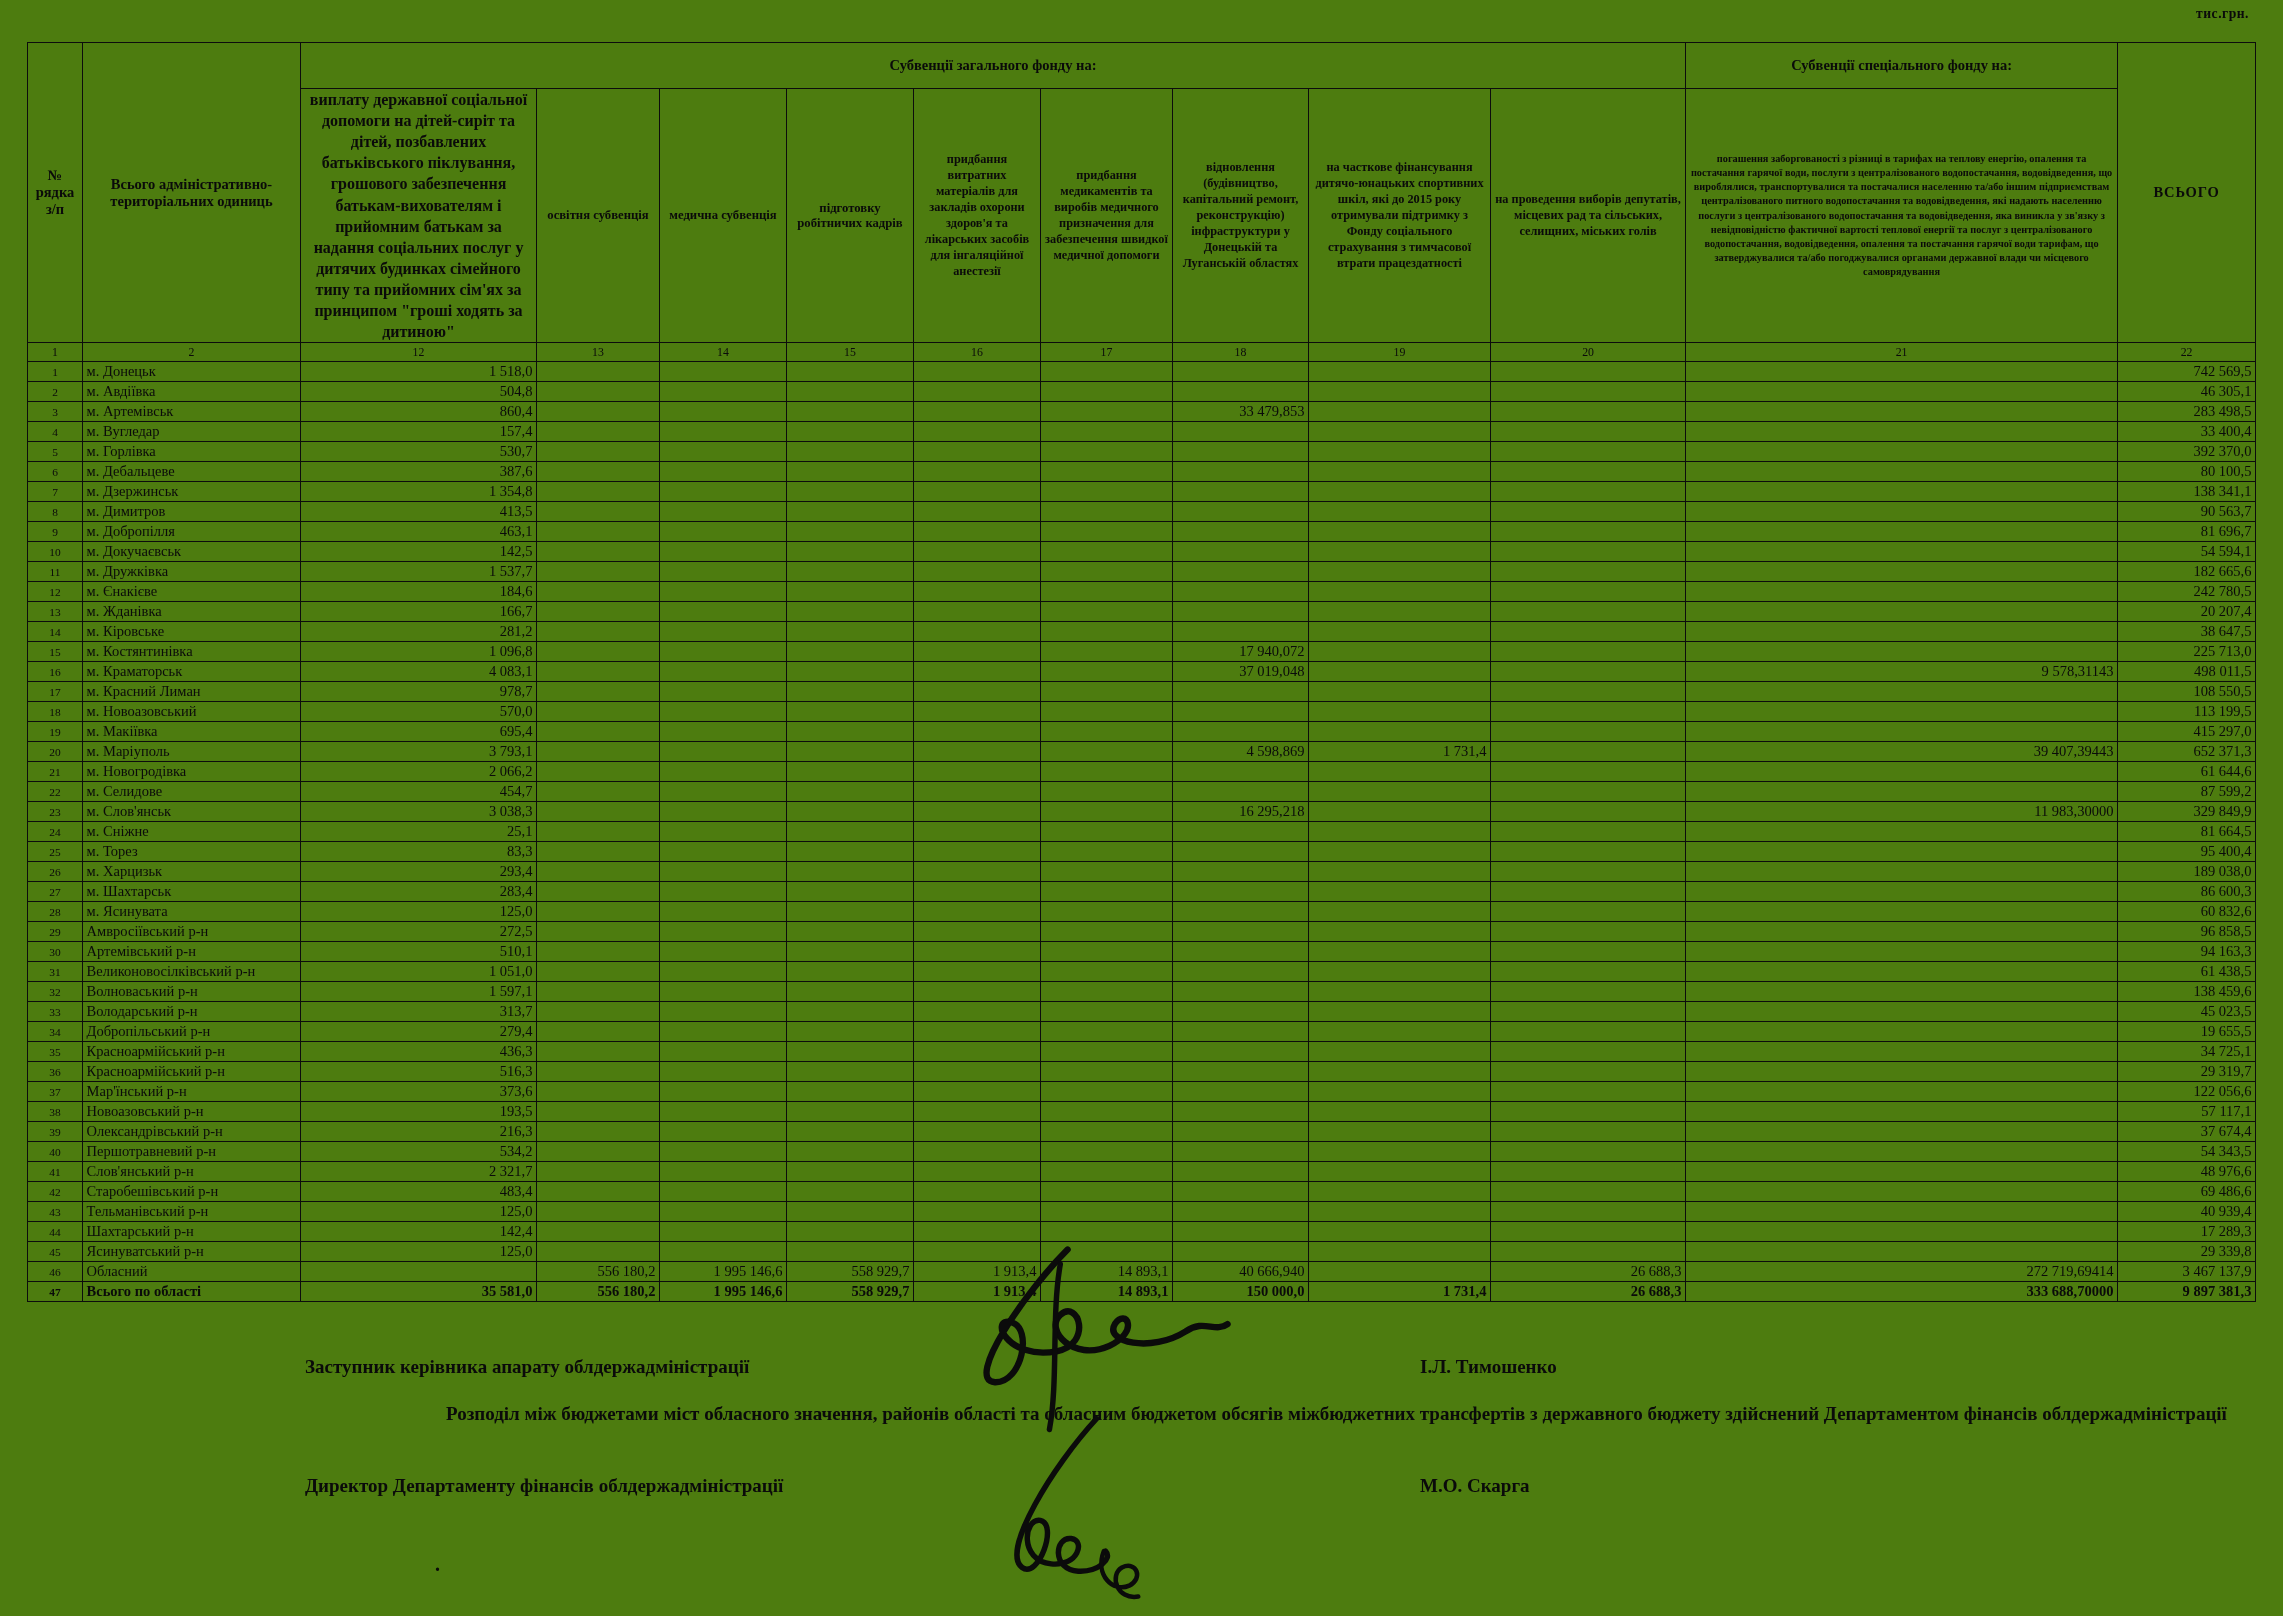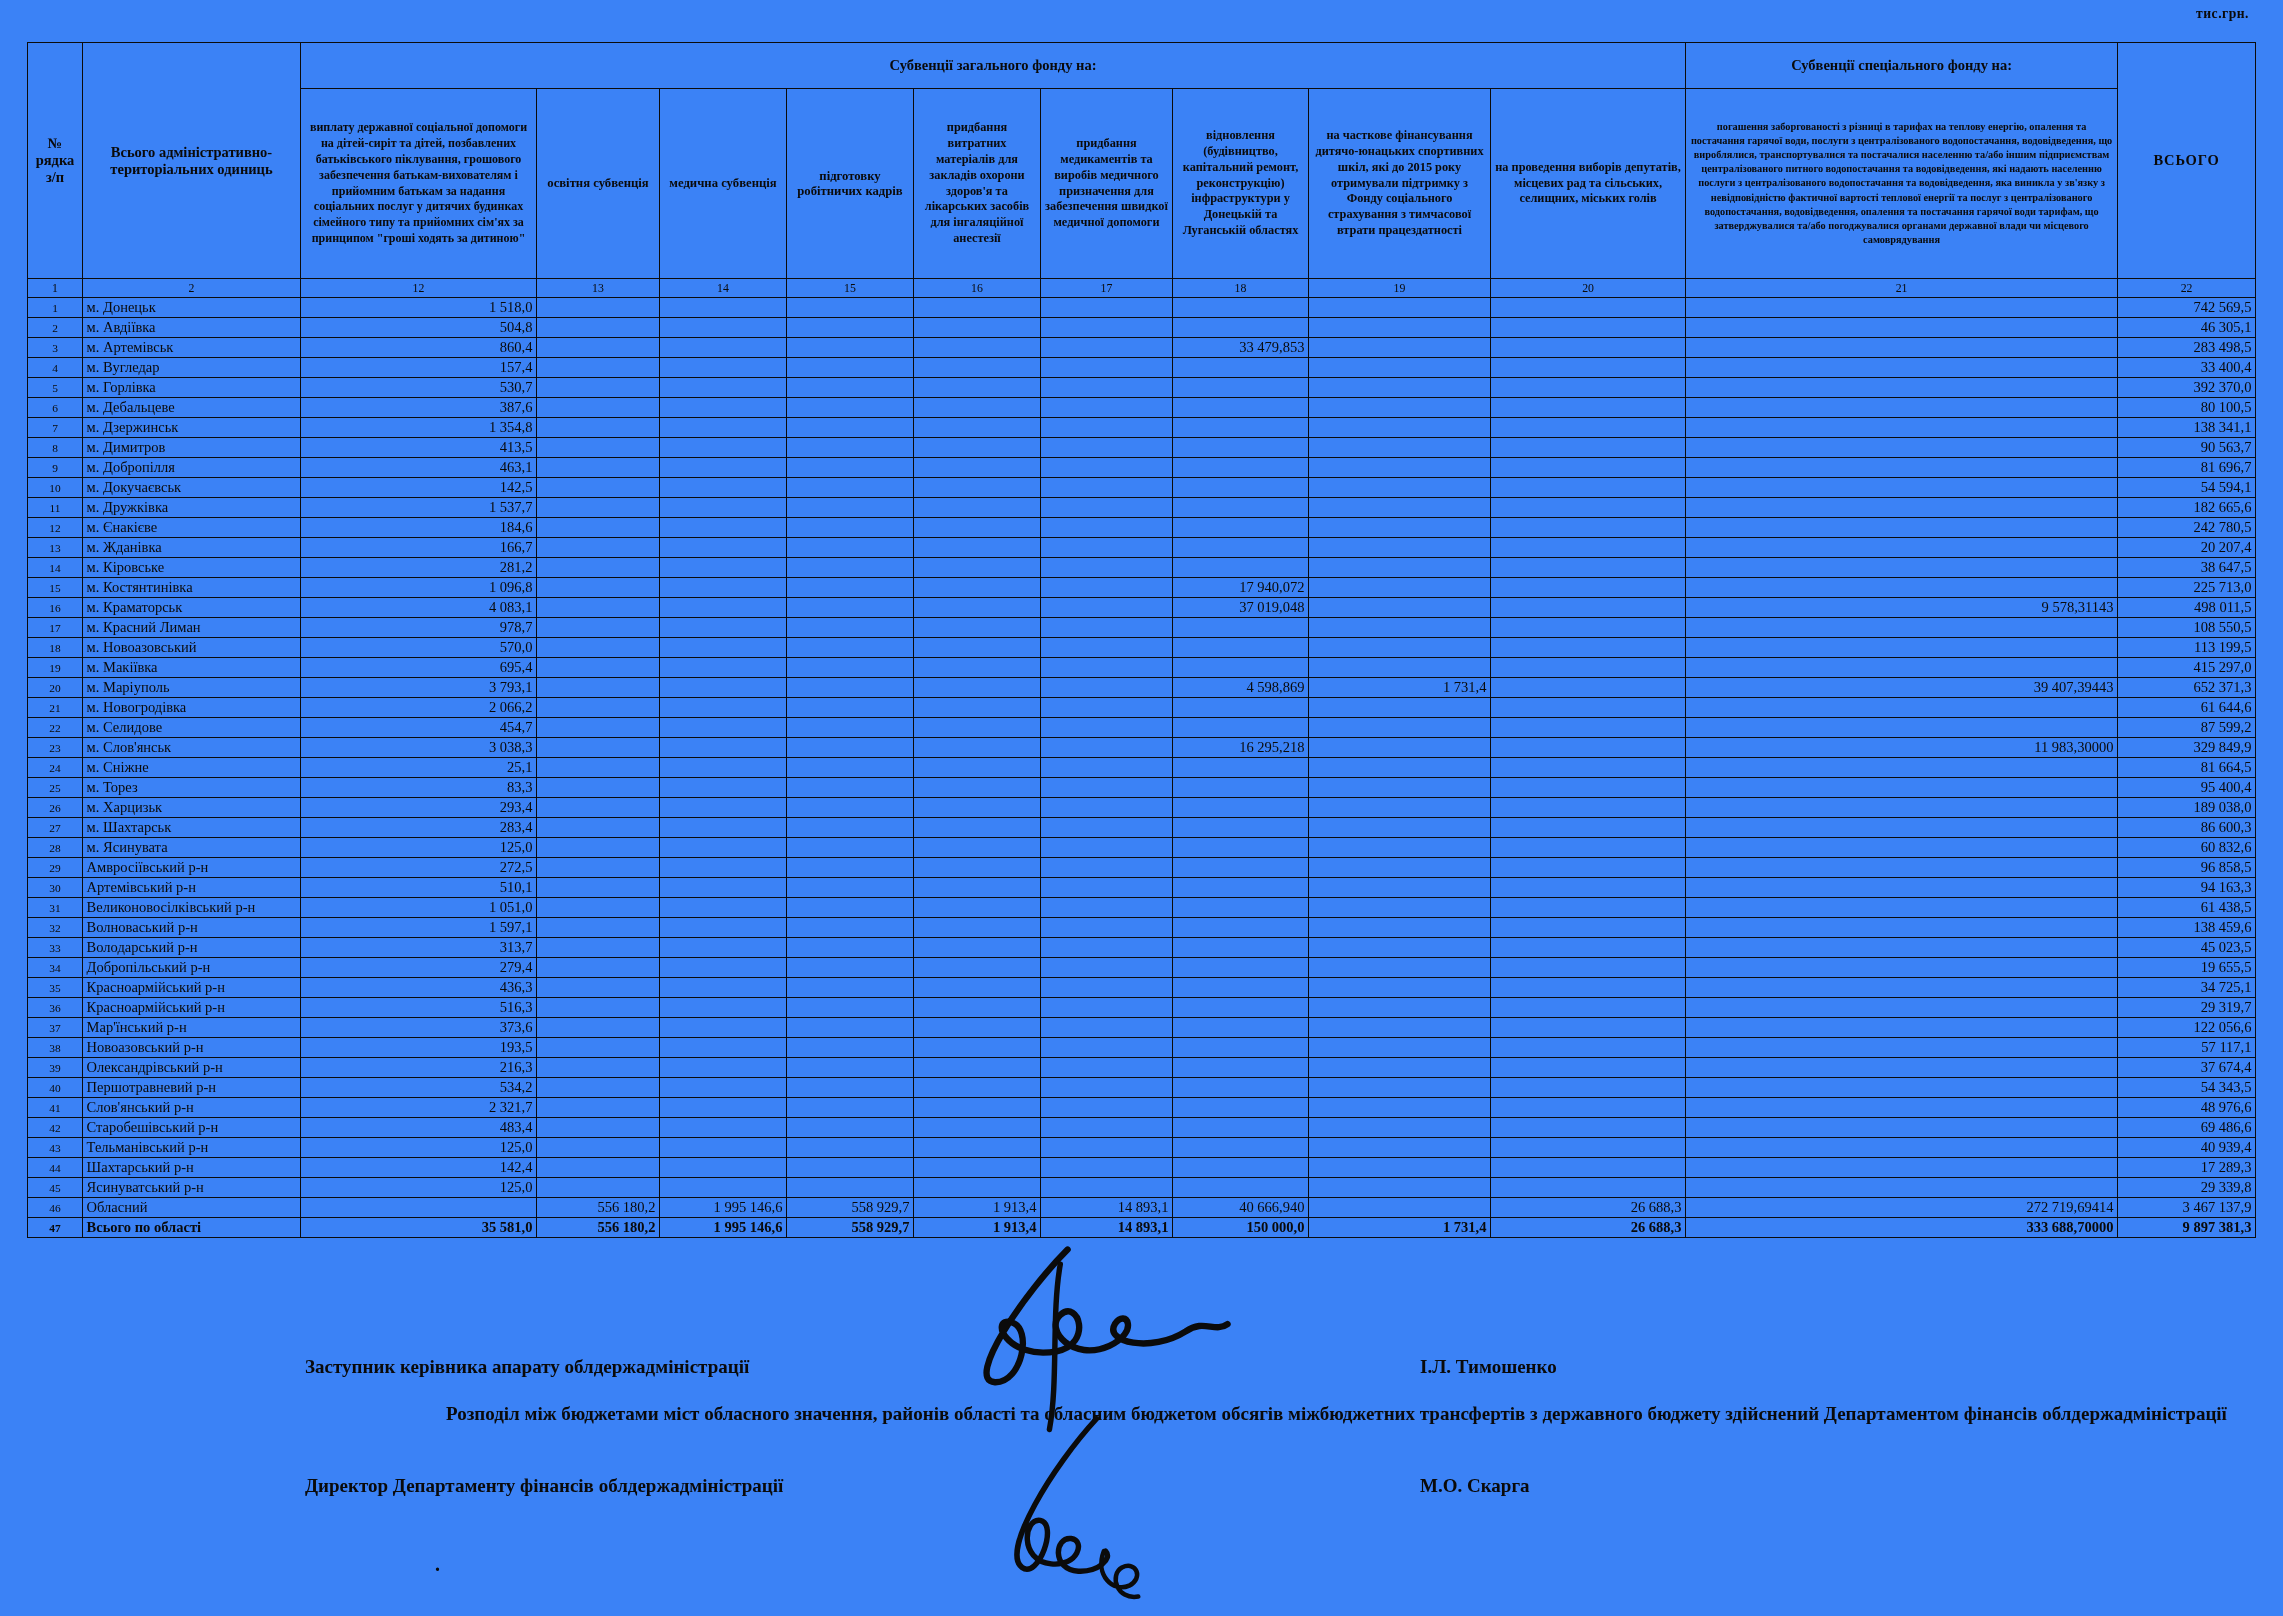--- a/index.html
+++ b/index.html
@@ -1,26 +1,26 @@
 <!DOCTYPE html>
 <html style="font-size:14.5px"><head>
 <meta charset="utf-8">
 <style>
   html,body{margin:0;padding:0;background:#e8e8e8;}
-  .page{position:relative;width:2284px;height:1616px;background:#3b82f6;
+  .page{position:relative;width:2284px;height:1616px;background:#4d7c0f;
         font-family:"Liberation Serif", serif;color:#0a0a0a;overflow:hidden;}
   .units{position:absolute;top:5.5px;right:35px;font-size:13.6px;font-weight:bold;letter-spacing:0.5px;}
   table.grid{position:absolute;left:27px;top:42px;width:2229px;border-collapse:collapse;table-layout:fixed;}
   table.grid th,table.grid td{border:1.8px solid #0c0c0c;padding:0 3.6px;overflow:hidden;vertical-align:middle;}
   tr.group-row th{height:45px;font-size:14.5px;font-weight:bold;text-align:center;}
   tr.detail-row th{height:189px;font-weight:bold;text-align:center;}
   .th-num{font-size:11.8px;font-weight:bold;}
   .th-name{font-size:13.6px;font-weight:bold;}
   .th-total{font-size:15.5px;font-weight:bold;letter-spacing:0.9px;}
-  .th-col12{font-size:12px;line-height:1.32;}
+  .th-col12{font-size:16px;line-height:1.32;}
   .th-mid{font-size:12.3px;line-height:1.3;}
   .th-plain{font-size:12.7px;}
   .th-col21{font-size:10.3px;line-height:1.38;padding:0 5.5px;}
   tr.numbers-row th{height:18px;font-size:11.8px;font-weight:normal;text-align:center;}
   tbody tr{height:20px;}
   tbody td{font-size:14.5px;white-space:nowrap;}
   td.c-idx{text-align:center;font-size:11.4px;}
   td.c-name{text-align:left;padding-left:6.4px;margin-top:38px;}
   td.c-num{text-align:right;padding-right:5.5px;}
   tr.row-total td{font-weight:bold;}

